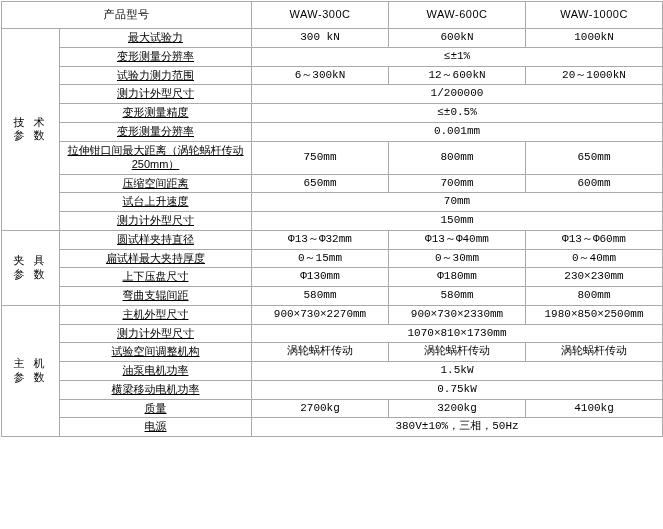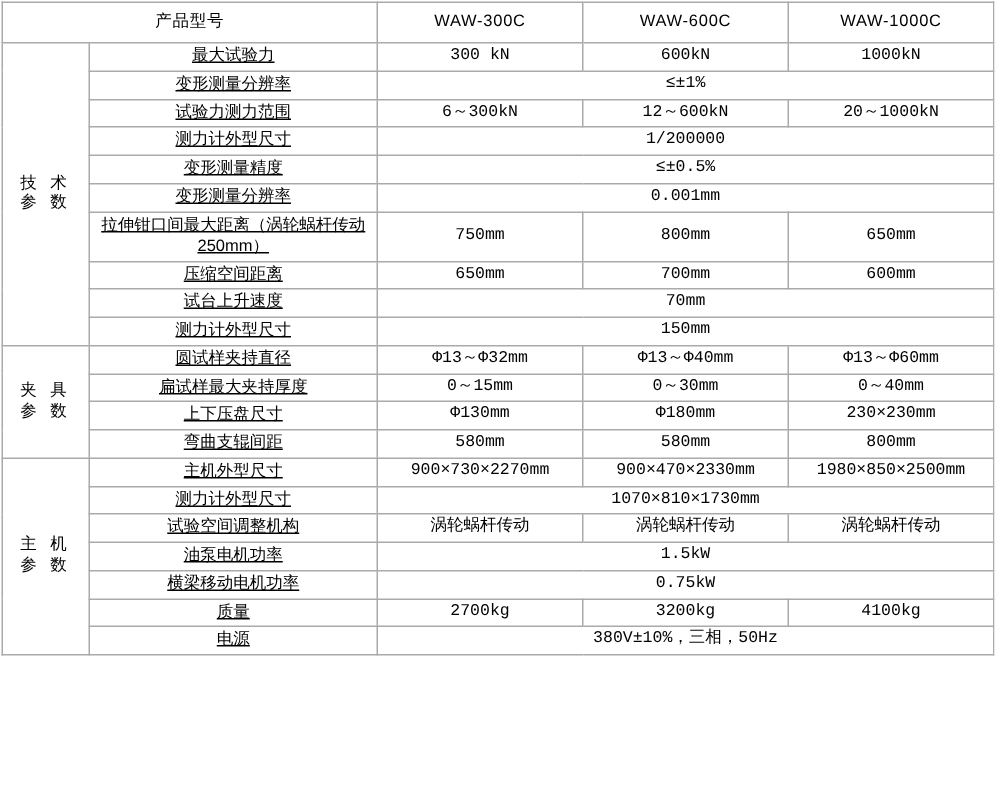--- a/index.html
+++ b/index.html
@@ -150,21 +150,21 @@
       <tr>
         <td class="rowlabel">弯曲支辊间距</td>
         <td class="val">580mm</td>
         <td class="val">580mm</td>
         <td class="val">800mm</td>
       </tr>
       <tr>
         <td class="grp" rowspan="7">主 机 参 数</td>
         <td class="rowlabel">主机外型尺寸</td>
         <td class="val">900×730×2270mm</td>
-        <td class="val">900×470×2330mm</td>
+        <td class="val">900×730×2330mm</td>
         <td class="val">1980×850×2500mm</td>
       </tr>
       <tr>
         <td class="rowlabel">测力计外型尺寸</td>
         <td class="val" colspan="3">1070×810×1730mm</td>
       </tr>
       <tr>
         <td class="rowlabel">试验空间调整机构</td>
         <td class="val">涡轮蜗杆传动</td>
         <td class="val">涡轮蜗杆传动</td>

